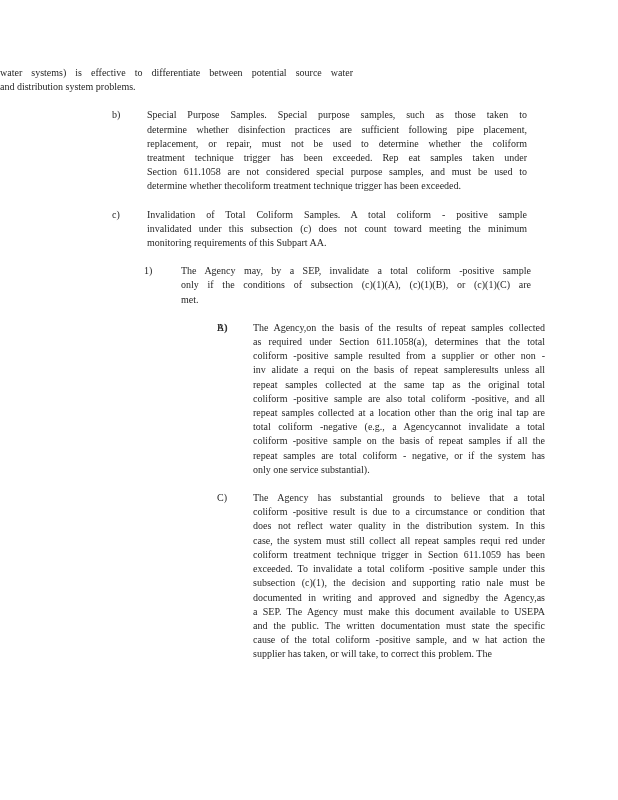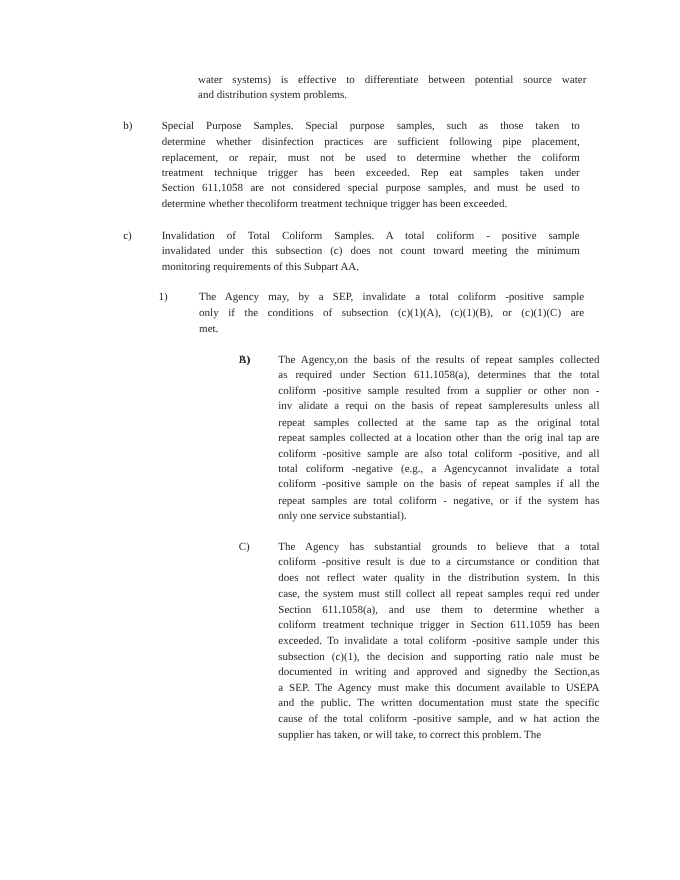--- a/index.html
+++ b/index.html
@@ -21,21 +21,21 @@
   }
   .para {
     position: relative;
     margin-bottom: 14px;
   }
   .plabel {
     position: absolute;
     top: 0;
     white-space: nowrap;
   }
-  .lvl-cont { margin-left: 180px; width: 353px; }
+  .lvl-cont { width: 353px; }
   .lvl-l1   { margin-left: 147px; width: 380px; }
   .lvl-l1 .plabel { left: -35px; }
   .lvl-l2   { margin-left: 181px; width: 350px; }
   .lvl-l2 .plabel { left: -37px; }
   .lvl-l3   { margin-left: 253px; width: 292px; }
   .lvl-l3 .plabel { left: -36px; }
   .line {
     text-align: justify;
     text-align-last: justify;
     white-space: nowrap;
@@ -77,37 +77,36 @@
       <div class="para lvl-l3">
         <span class="plabel">A)</span>
       </div>
       <div class="para lvl-l3">
         <span class="plabel">B)</span>
         <div class="line">The Agency,on  the basis of the results of repeat samples collected</div>
         <div class="line">as required under Section 611.1058(a), determines that the total</div>
         <div class="line">coliform -positive sample resulted from a supplier or other non -</div>
         <div class="line">inv alidate a requi on the basis of repeat sampleresults  unless all</div>
         <div class="line">repeat samples collected at the same tap as the original total</div>
+        <div class="line">coliform -positive sample are also total coliform -positive, and all</div>
         <div class="line">repeat samples collected at a location other than the orig inal tap are</div>
-        <div class="line">coliform -positive sample are also total coliform -positive, and all</div>
         <div class="line">total coliform -negative (e.g., a Agencycannot  invalidate a total</div>
         <div class="line">coliform -positive sample on the basis of repeat samples if all the</div>
         <div class="line">repeat samples are total coliform - negative, or if the system has</div>
         <div class="line last">only one service substantial).</div>
       </div>
       <div class="para lvl-l3">
         <span class="plabel">C)</span>
         <div class="line">The Agency has substantial grounds to believe that a total</div>
         <div class="line">coliform -positive result is due to a circumstance or condition that</div>
         <div class="line">does not reflect water quality in the distribution system.  In this</div>
         <div class="line">case, the system must still collect all repeat samples requi red under</div>
-        <div class="line">Section 611.1058(a), and use them to determine whether a</div>
         <div class="line">coliform treatment technique trigger in Section 611.1059 has been</div>
         <div class="line">exceeded.  To invalidate a total coliform -positive sample under this</div>
         <div class="line">subsection (c)(1), the decision and supporting ratio nale must be</div>
-        <div class="line">documented in writing and approved and signedby the Section,as</div>
+        <div class="line">documented in writing and approved and signedby the Agency,as</div>
         <div class="line">a SEP. The Agency must make this document available to USEPA</div>
         <div class="line">and the public. The written documentation must state the specific</div>
         <div class="line">cause of the total coliform -positive sample, and w hat action the</div>
         <div class="line last">supplier has taken, or will take, to correct this problem.   The</div>
       </div>
     </section>
 </main>
 
 </body></html>

